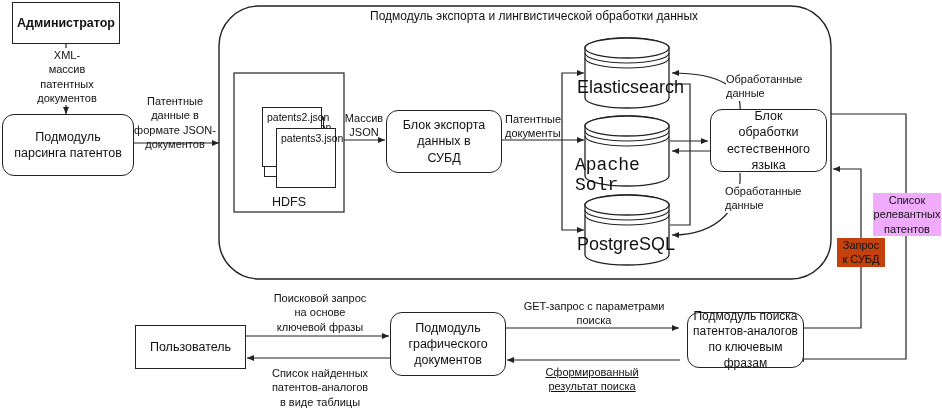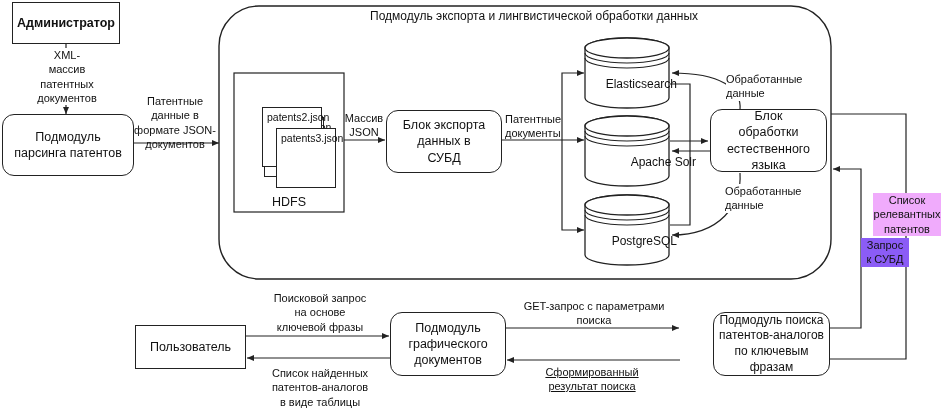--- a/index.html
+++ b/index.html
@@ -6,21 +6,21 @@
     body { width: 942px; height: 418px; position: relative; overflow: hidden;
            font-family: "Liberation Sans", sans-serif; color: #111; }
     #canvas { position: absolute; left: 0; top: 0; }
     .node { position: absolute; box-sizing: border-box; border: 1.4px solid #222; background: #fff;
             display: flex; align-items: center; justify-content: center; text-align: center;
             font-size: 12.5px; line-height: 1.3; }
     .rounded { border-radius: 12px; }
     .lbl { position: absolute; font-size: 11px; line-height: 1.3; text-align: center; white-space: nowrap; background: transparent; }
     .file { position: absolute; box-sizing: border-box; border: 1.2px solid #222; background: #fff;
             font-size: 10.5px; padding: 3px 0 0 4px; }
-    .db-text { position: absolute; font-size: 12px; text-align: right; width: 100px; }
+    .db-text { position: absolute; font-size: 18px; text-align: left; width: 100px; }
   </style>
 </head>
 <body>
 
 <svg id="canvas" width="942" height="418">
   <defs>
     <marker id="arr" markerWidth="8" markerHeight="8" refX="7" refY="4" orient="auto" markerUnits="userSpaceOnUse">
       <path d="M0,1 L7,4 L0,7 z" fill="#222"></path>
     </marker>
   </defs>
@@ -82,28 +82,28 @@
 <div class="node rounded" style="left:2px;top:114px;width:132px;height:62px;padding:0 6px;">Подмодуль парсинга патентов</div>
 
 <div class="file" style="left:264px;top:85px;width:60px;height:60px;margin-top:32px;">patents1.json</div>
 <div class="file" style="left:262px;top:107px;width:60px;height:60px;">patents2.json</div>
 <div class="file" style="left:276px;top:128px;width:60px;height:60px;text-align:right;">patents3.json</div>
 <div class="lbl" style="left:270px;top:194px;width:38px;font-size:12.5px;">HDFS</div>
 
 <div class="node rounded" style="left:386px;top:110px;width:116px;height:63px;padding:0 14px;">Блок экспорта данных в СУБД</div>
 
 <div class="db-text" style="left:577px;top:77px;">Elasticsearch</div>
-<div class="db-text" style="left:596px;top:155px;">Apache Solr</div>
+<div class="db-text" style="left:575px;top:155px;font-family:Liberation Mono, monospace;">Apache Solr</div>
 <div class="db-text" style="left:577px;top:234px;">PostgreSQL</div>
 
 <div class="node rounded" style="left:710px;top:109px;width:117px;height:63px;padding:0 14px;">Блок обработки естественного языка</div>
 
 <div class="node" style="left:135px;top:325px;width:111px;height:44px;">Пользователь</div>
 <div class="node rounded" style="left:390px;top:312px;width:116px;height:64px;padding:0 10px;">Подмодуль графического документов</div>
-<div class="node rounded" style="left:713px;top:312px;width:117px;height:64px;padding:9px 2px;font-size:12px;">Подмодуль поиска патентов-аналогов по ключевым фразам</div>
+<div class="node rounded" style="left:687px;top:312px;width:117px;height:56px;padding:9px 2px;font-size:12px;">Подмодуль поиска патентов-аналогов по ключевым фразам</div>
 
 <div class="lbl" style="left:370px;top:9px;font-size:12px;">Подмодуль экспорта и лингвистической обработки данных</div>
 
 <div class="lbl" style="left:34px;top:48px;width:66px;white-space:pre;background:#fff;">XML-
 массив
 патентных
 документов</div>
 <div class="lbl" style="left:134px;top:94px;width:82px;white-space:pre;">Патентные
 данные в
 формате JSON-
@@ -119,17 +119,17 @@
 <div class="lbl" style="left:268px;top:291px;width:104px;white-space:pre;">Поисковой запрос
 на основе
 ключевой фразы</div>
 <div class="lbl" style="left:266px;top:366px;width:108px;white-space:pre;">Список найденных
 патентов-аналогов
 в виде таблицы</div>
 <div class="lbl" style="left:520px;top:299px;width:148px;white-space:pre;">GET-запрос с параметрами
 поиска</div>
 <div class="lbl" style="left:542px;top:365px;width:100px;white-space:pre;text-decoration:underline;">Сформированный
 результат поиска</div>
-<div class="lbl" style="left:861px;top:238px;width:48px;white-space:pre;background:#8b5cf6;">Запрос
+<div class="lbl" style="left:837px;top:238px;width:48px;white-space:pre;background:#c2410c;">Запрос
 к СУБД</div>
 <div class="lbl" style="left:873px;top:193px;width:68px;white-space:pre;background:#f0abfc;">Список
 релевантных
 патентов</div>
 
 </body></html>

